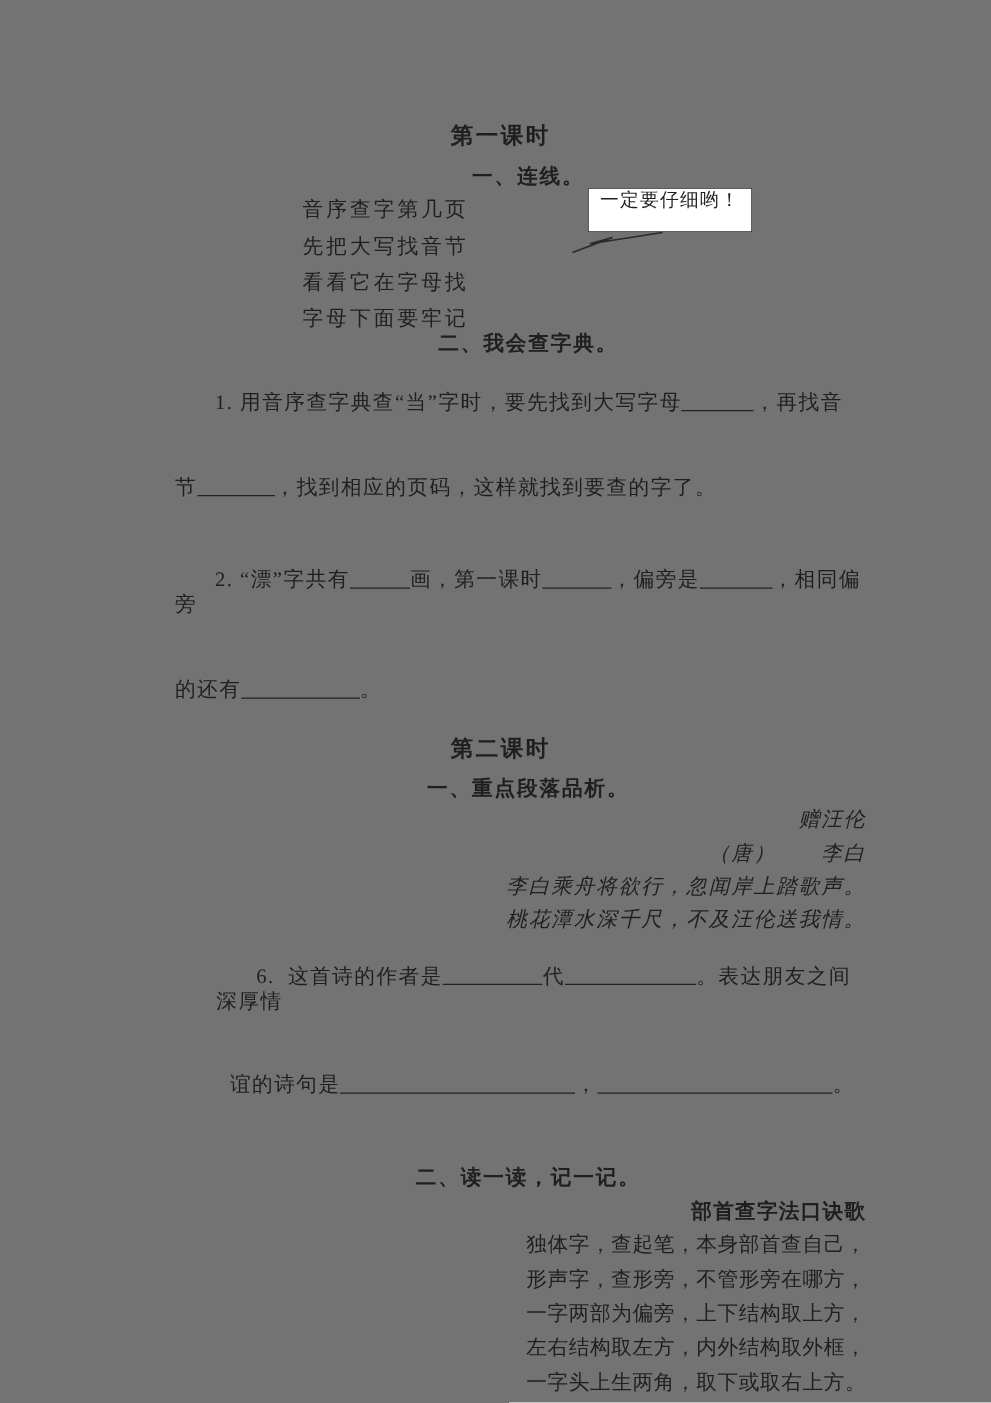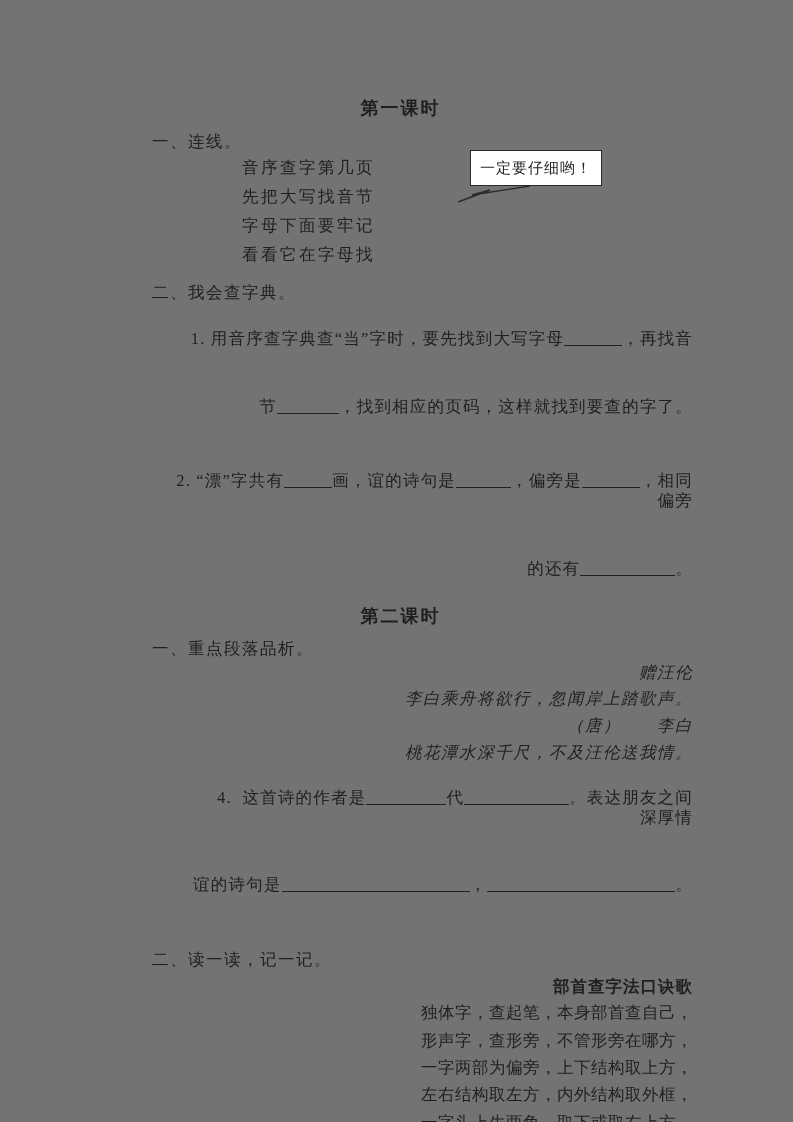--- a/index.html
+++ b/index.html
@@ -17,35 +17,36 @@
   .doc-title {
     text-align:center;
     font-family:"Liberation Sans","DejaVu Sans",sans-serif;
     font-weight:bold;
     font-size:18px;
     letter-spacing:2px;
     line-height:20px;
   }
   .heading {
     font-family:"Liberation Sans","DejaVu Sans",sans-serif;
-    font-weight:normal;
+    font-weight:bold;
     font-size:16.5px;
     letter-spacing:1.5px;
     line-height:20px;
     padding-left:44px;
+    text-align:center;
   }
   .line { line-height:20px; white-space:pre-wrap; }
-  .qline { letter-spacing:1.2px;text-align:right; }
+  .qline { letter-spacing:1.2px; }
 
   .ind0  { padding-left:0; }
   .ind32 { padding-left:32px; }
   .ind44 { padding-left:44px; }
   .ind65 { padding-left:65px; }
 
-  .mt0{margin-top:17px}.mt5{margin-top:5px}.mt6{margin-top:6px}.mt7{margin-top:7px}
+  .mt0{margin-top:0}.mt5{margin-top:5px}.mt6{margin-top:6px}.mt7{margin-top:7px}
   .mt8{margin-top:8px}.mt9{margin-top:9px}.mt12{margin-top:12px}.mt13{margin-top:13px}
   .mt14{margin-top:14px}.mt34{margin-top:34px}
 
   .mrow { display:flex; padding-left:44px; line-height:20px; letter-spacing:2.5px; }
   .mleft { width:166px;text-align:right; }
 
   .bl {
     display:inline-block;
     border-bottom:1px solid #222;
     height:16px;
@@ -61,21 +62,21 @@
     font-weight:bold;
     letter-spacing:1px;
   }
   .rline { letter-spacing:0.5px; }
 
   .bubble {
     position:absolute; left:470px; top:150px;
     width:132px; height:36px;
     border:1px solid #2a2a2a;
     background:#fff;
-    display:flex; align-items:center; justify-content:center;
+    display:flex; align-items:flex-start; justify-content:center;
     font-size:15px; letter-spacing:1px;
     box-sizing:border-box;
   }
   .bubble-tail { position:absolute; left:456px; top:184px; }
 </style>
 </head>
 <body>
 
 <div class="page">
   <div class="doc">
@@ -87,55 +88,55 @@
     <div>
       <div class="mrow mt7">
         <span class="mleft">音序查字</span>
         <span>第几页</span>
       </div>
       <div class="mrow mt9">
         <span class="mleft">先把大写</span>
         <span>找音节</span>
       </div>
       <div class="mrow mt9">
+        <span class="mleft">看看它在</span>
+        <span>字母找</span>
+      </div>
+      <div class="mrow mt9">
         <span class="mleft">字母下面</span>
         <span>要牢记</span>
-      </div>
-      <div class="mrow mt9">
-        <span class="mleft">看看它在</span>
-        <span>字母找</span>
       </div>
     </div>
 
     <div class="heading mt0">二、我会查字典。</div>
 
     <div class="line qline ind32 mt7">
       <span>1. 用音序查字典查“当”字时，要先找到大写字母</span><span class="bl w58"></span><span>，再找音</span>
     </div>
     <div class="line qline ind0 mt8">
       <span>节</span><span class="bl w62"></span><span>，找到相应的页码，这样就找到要查的字了。</span>
     </div>
     <div class="line qline ind32 mt14">
-      <span>2. “漂”字共有</span><span class="bl w48"></span><span>画，谊的诗句是</span><span class="bl w55"></span><span>，偏旁是</span><span class="bl w58"></span><span>，相同偏旁</span>
+      <span>2. “漂”字共有</span><span class="bl w48"></span><span>画，第一课时</span><span class="bl w55"></span><span>，偏旁是</span><span class="bl w58"></span><span>，相同偏旁</span>
     </div>
     <div class="line qline ind0 mt8">
       <span>的还有</span><span class="bl w95"></span><span>。</span>
     </div>
 
     <div class="doc-title mt7">第二课时</div>
 
     <div class="heading mt12">一、重点段落品析。</div>
 
     <div class="cent kai mt5">赠汪伦</div>
+    <div class="cent kai mt7">（唐）　　李白</div>
     <div class="cent kai mt6">李白乘舟将欲行，忽闻岸上踏歌声。</div>
-    <div class="cent kai mt7">（唐）　　李白</div>
     <div class="cent kai mt7">桃花潭水深千尺，不及汪伦送我情。</div>
 
     <div class="line qline ind65 mt5">
-      <span>4.  这首诗的作者是</span><span class="bl w80"></span><span>代</span><span class="bl w105"></span><span>。表达朋友之间深厚情</span>
+      <span>6.  这首诗的作者是</span><span class="bl w80"></span><span>代</span><span class="bl w105"></span><span>。表达朋友之间深厚情</span>
     </div>
     <div class="line qline ind44 mt7">
       <span>谊的诗句是</span><span class="bl w188"></span><span>，</span><span class="bl w188"></span><span>。</span>
     </div>
 
     <div class="heading mt34">二、读一读，记一记。</div>
 
     <div class="cent rhyme-title mt7">部首查字法口诀歌</div>
     <div class="cent rline mt7">独体字，查起笔，本身部首查自己，</div>
     <div class="cent rline mt8">形声字，查形旁，不管形旁在哪方，</div>

